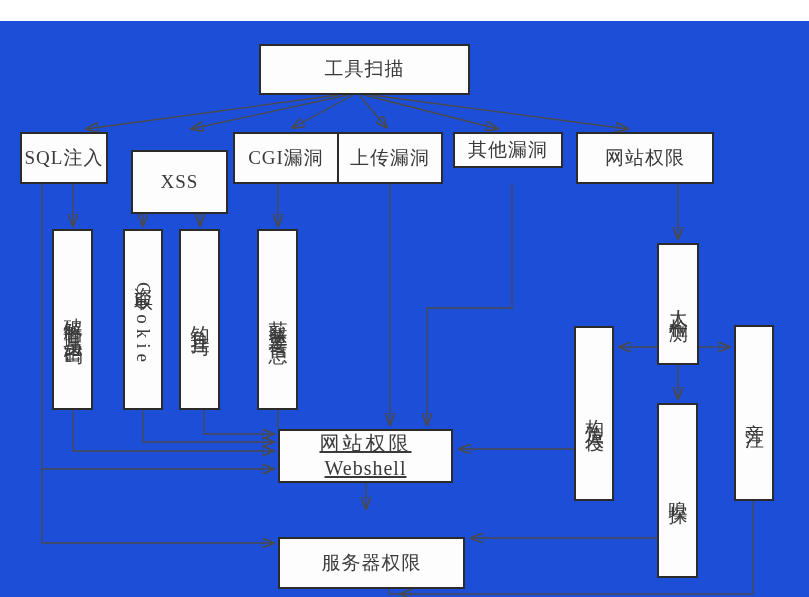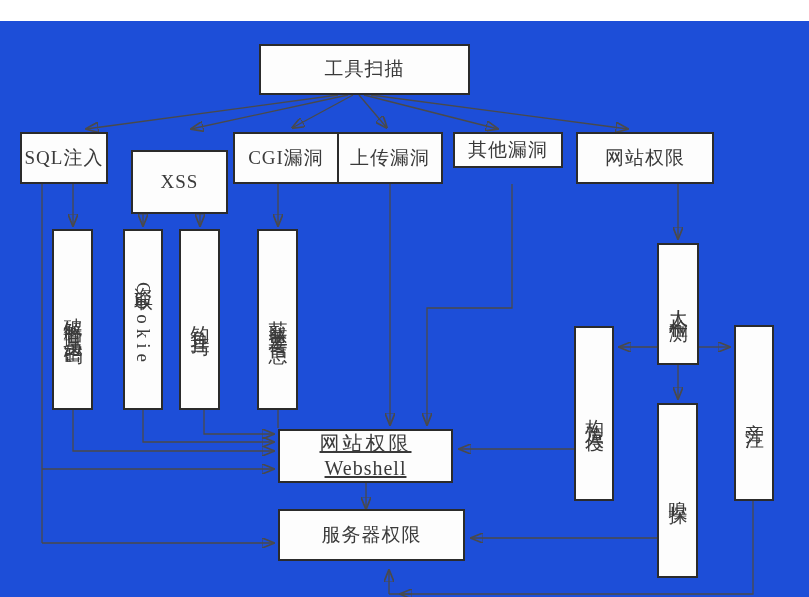--- a/index.html
+++ b/index.html
@@ -121,17 +121,17 @@
   <div class="box vert" style="left:734px;top:304px;width:40px;height:176px">
     <span class="lbl">旁注</span>
   </div>
 
   <div class="box two" style="left:278px;top:408px;width:175px;height:54px">
     <span class="lbl">
       <span class="sp">网站权限</span><br>
       <span>Webshell</span>
     </span>
   </div>
-  <div class="box" style="left:278px;top:488px;width:187px;height:52px">
+  <div class="box" style="left:278px;top:516px;width:187px;height:52px">
     <span class="lbl t1">服务器权限</span>
   </div>
 
 </div>
 
 </body></html>

